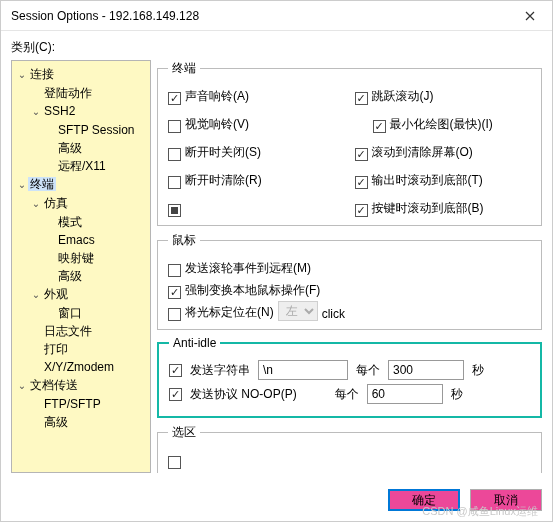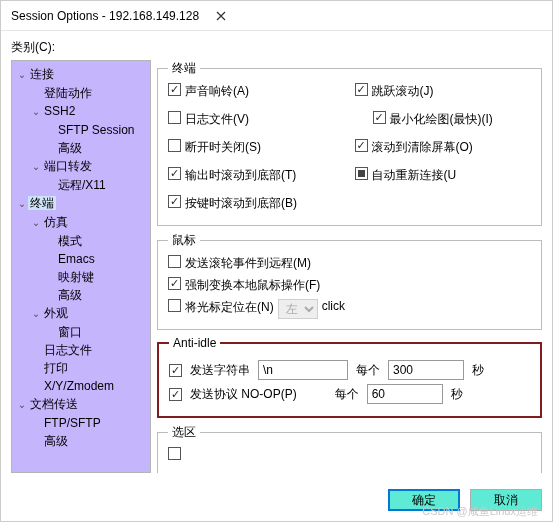--- a/index.html
+++ b/index.html
@@ -1,46 +1,46 @@
 <!DOCTYPE html>
 <html><head>
 <meta charset="utf-8">
 <style>
 * { box-sizing: border-box; margin: 0; padding: 0; font-family: "Microsoft YaHei", "Segoe UI", sans-serif; font-size: 12px; }
 body { background: #fff; width: 553px; height: 522px; border: 1px solid #ccc; display: flex; flex-direction: column; }
-.titlebar { height: 30px; display: flex; align-items: center; justify-content: flex-start; padding: 0 0 0 10px; border-bottom: 1px solid #e5e5e5; }
+.titlebar { height: 30px; display: flex; align-items: center; justify-content: space-between; padding: 0 0 0 10px; border-bottom: 1px solid #e5e5e5; }
 .titlebar .title { font-size: 12px; }
 .titlebar .close { width: 44px; height: 30px; display: flex; align-items: center; justify-content: center; cursor: pointer; }
 .content { flex: 1; display: flex; flex-direction: column; padding: 8px 10px; overflow: hidden; }
 .category-label { font-size: 12px; margin-bottom: 4px; }
 .panels { flex: 1; display: flex; gap: 6px; overflow: hidden; }
-.tree { width: 140px; border: 1px solid #b5b5b5; background: #c4b5fd; padding: 4px 2px; overflow-y: auto; }
+.tree { width: 140px; border: 1px solid #b5b5b5; background: #fef9c3; padding: 4px 2px; overflow-y: auto; }
 .tree ul { list-style: none; }
 .tree li { line-height: 18px; white-space: nowrap; cursor: default; }
 .tree .toggle { display: inline-block; width: 12px; text-align: center; cursor: pointer; color: #555; font-size: 10px; }
 .tree .lbl { padding: 0 2px; }
 .tree .lbl.selected { background: #cde3f8; }
 .tree .d0 { padding-left: 2px; }
 .tree .d1 { padding-left: 16px; }
 .tree .d2 { padding-left: 30px; }
 .main { flex: 1; display: flex; flex-direction: column; overflow: hidden; }
 fieldset { border: 1px solid #bcbcbc; margin-bottom: 6px; padding: 6px 10px 8px 10px; }
-fieldset.highlight { border: 2px solid #7f1d1d; }
+fieldset.highlight { border: 2px solid #14b8a6; }
 legend { padding: 0 4px; font-size: 12px; }
 .grid2 { display: grid; grid-template-columns: 1fr 1fr; row-gap: 6px; column-gap: 10px; }
-.row { display: flex; align-items: flex-start; gap: 4px; min-height: 22px; }
+.row { display: flex; align-items: flex-end; gap: 4px; min-height: 22px; }
 .cb { width: 13px; height: 13px; border: 1px solid #555; display: inline-flex; align-items: center; justify-content: center; cursor: pointer; flex-shrink: 0; }
 .cb.square::after { content: ""; width: 7px; height: 7px; background: #444; }
 .cb.checked::after { content: "✓"; font-size: 11px; line-height: 11px; color: #222; }
 .txt { height: 20px; border: 1px solid #999; padding: 1px 4px; font-size: 12px; }
 .sel { height: 20px; border: 1px solid #bbb; background: #e8e8e8; color: #888; padding: 0 3px; }
 .anti-row { display: flex; align-items: center; gap: 8px; margin: 4px 0; }
 .anti-row .txt { width: 76px; }
 .buttons { display: flex; justify-content: flex-end; gap: 10px; padding: 8px 10px 10px 0; }
-.btn { min-width: 72px; height: 22px; border: 1px solid #adadad; background: #5eead4; cursor: pointer; padding: 0 12px; }
+.btn { min-width: 72px; height: 22px; border: 1px solid #adadad; background: #ec4899; cursor: pointer; padding: 0 12px; }
 .btn.primary { border: 1px solid #0078d7; outline: 1px solid #0078d7; outline-offset: -2px; }
 .watermark { position: absolute; right: 14px; bottom: 2px; color: #c9c9c9; font-size: 11px; pointer-events: none; }
 .wm-wrap { position: relative; }
 .colon { margin-left: 30px; }
 </style>
 </head>
 <body>
 
 <div class="titlebar">
   <span class="title">Session Options - 192.168.149.128</span>
@@ -55,21 +55,20 @@
   <div class="category-label">类别(C):</div>
   <div class="panels">
 
     <div class="tree">
       <ul id="tree-root">
           <li class="d0"><span class="toggle">⌄</span><span class="lbl">连接</span></li>
           <li class="d1"><span class="toggle"> </span><span class="lbl">登陆动作</span></li>
           <li class="d1"><span class="toggle">⌄</span><span class="lbl">SSH2</span></li>
           <li class="d2"><span class="toggle"> </span><span class="lbl">SFTP Session</span></li>
           <li class="d2"><span class="toggle"> </span><span class="lbl">高级</span></li>
-          <li class="d1"><span class="toggle">⌄</span><span class="lbl">端口转发</span></li>
           <li class="d2"><span class="toggle"> </span><span class="lbl">远程/X11</span></li>
           <li class="d0"><span class="toggle">⌄</span><span class="lbl selected">终端</span></li>
           <li class="d1"><span class="toggle">⌄</span><span class="lbl">仿真</span></li>
           <li class="d2"><span class="toggle"> </span><span class="lbl">模式</span></li>
           <li class="d2"><span class="toggle"> </span><span class="lbl">Emacs</span></li>
           <li class="d2"><span class="toggle"> </span><span class="lbl">映射键</span></li>
           <li class="d2"><span class="toggle"> </span><span class="lbl">高级</span></li>
           <li class="d1"><span class="toggle">⌄</span><span class="lbl">外观</span></li>
           <li class="d2"><span class="toggle"> </span><span class="lbl">窗口</span></li>
           <li class="d1"><span class="toggle"> </span><span class="lbl">日志文件</span></li>
@@ -89,41 +88,44 @@
             <div class="row">
               <span class="cb checked"></span>
               <span>声音响铃(A)</span>
             </div>
             <div class="row">
               <span class="cb checked"></span>
               <span>跳跃滚动(J)</span>
             </div>
             <div class="row">
               <span class="cb"></span>
-              <span>日志文件(V)</span>
+              <span>视觉响铃(V)</span>
             </div>
             <div class="row" style="padding-left: 18px;">
               <span class="cb checked"></span>
               <span>最小化绘图(最快)(I)</span>
             </div>
             <div class="row">
               <span class="cb"></span>
               <span>断开时关闭(S)</span>
             </div>
             <div class="row">
               <span class="cb checked"></span>
               <span>滚动到清除屏幕(O)</span>
             </div>
             <div class="row">
+              <span class="cb"></span>
+              <span>断开时清除(R)</span>
+            </div>
+            <div class="row">
               <span class="cb checked"></span>
               <span>输出时滚动到底部(T)</span>
             </div>
             <div class="row">
               <span class="cb square"></span>
-              <span>自动重新连接(U</span>
             </div>
             <div class="row">
               <span class="cb checked"></span>
               <span>按键时滚动到底部(B)</span>
             </div>
           </div>
       </fieldset>
 
       <fieldset>
         <legend>鼠标</legend>

